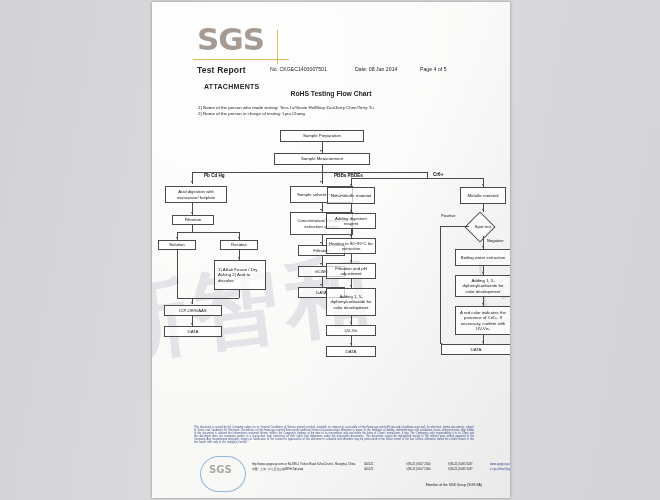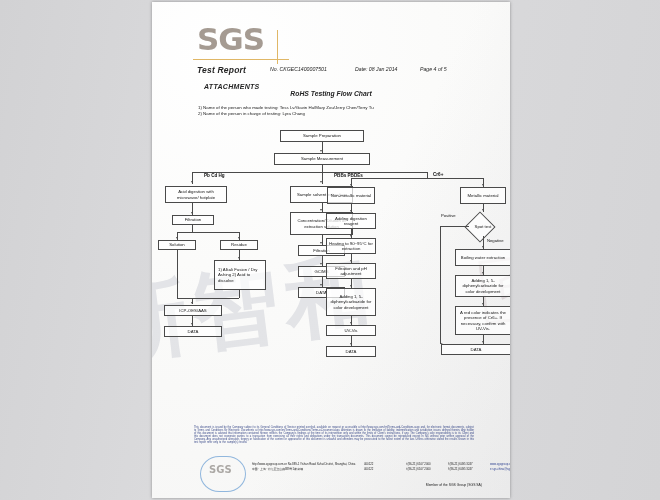--- a/index.html
+++ b/index.html
@@ -49,21 +49,21 @@
   #logo{position:absolute;left:45px;top:22px;z-index:4;}
   #logo .mark{
     font-family:"DejaVu Sans", sans-serif;
     font-size:31px;font-weight:700;letter-spacing:-1px;
     color:#a59b92;line-height:30px;
     text-shadow:0 1px 0 rgba(255,255,255,.8);
   }
   #logo .vbar{position:absolute;left:80px;top:6px;width:1px;height:34px;background:#e0b766;}
   #logo .hbar{position:absolute;left:-4px;top:35px;width:96px;height:1px;background:#e0b766;}
 
-  .hdr{position:absolute;z-index:4;color:#252525;font-style:italic;}
+  .hdr{position:absolute;z-index:4;color:#252525;}
   #ttl-report{left:45px;top:63px;font-size:8.5px;font-weight:700;letter-spacing:.2px;}
   #ttl-attach{left:52px;top:81px;font-size:7px;font-weight:700;letter-spacing:.3px;}
   #ttl-no{left:118px;top:64px;font-size:5.2px;}
   #ttl-date{left:203px;top:64px;font-size:5.2px;}
   #ttl-page{left:268px;top:64px;font-size:5.2px;}
   #chart-title{left:0;top:88px;width:358px;text-align:center;font-size:6.8px;font-weight:700;}
 
   #notes{position:absolute;left:46px;top:103px;z-index:4;font-size:4.4px;line-height:6.4px;color:#202020;}
 
   

